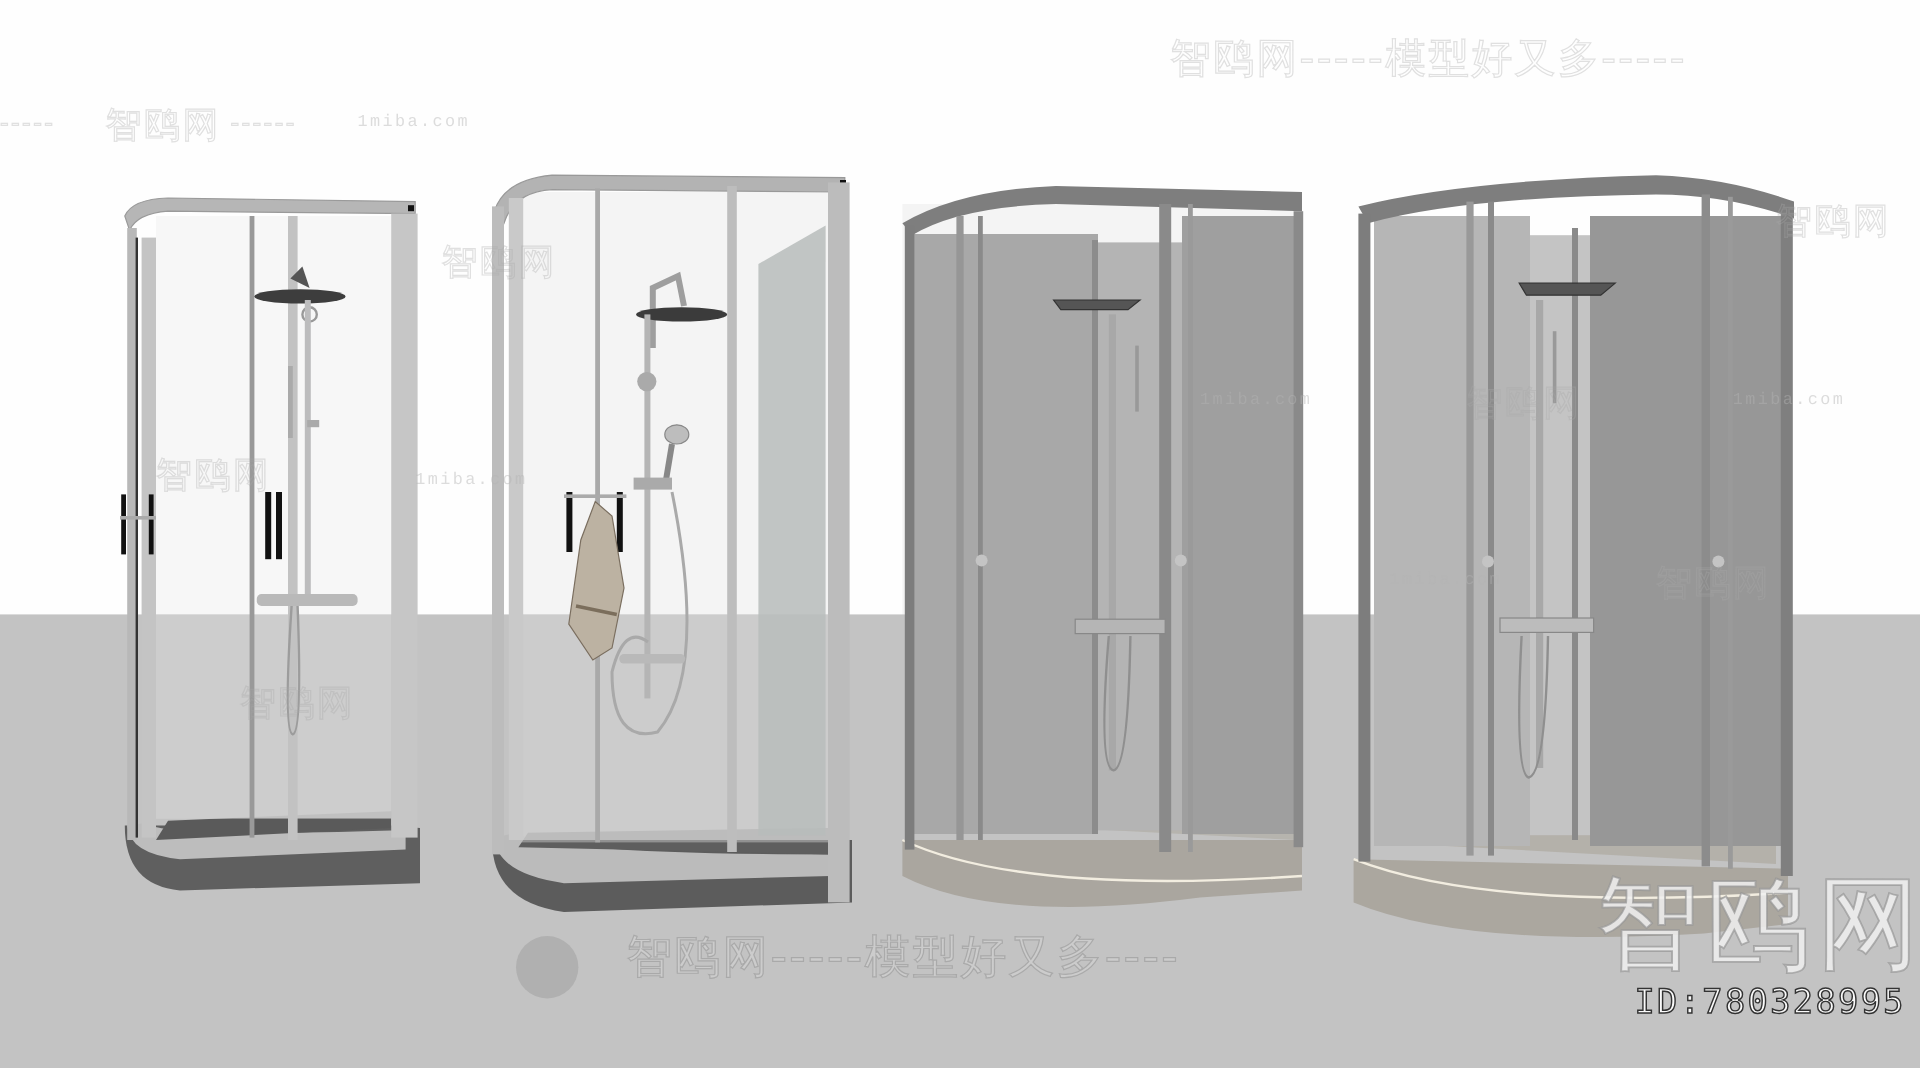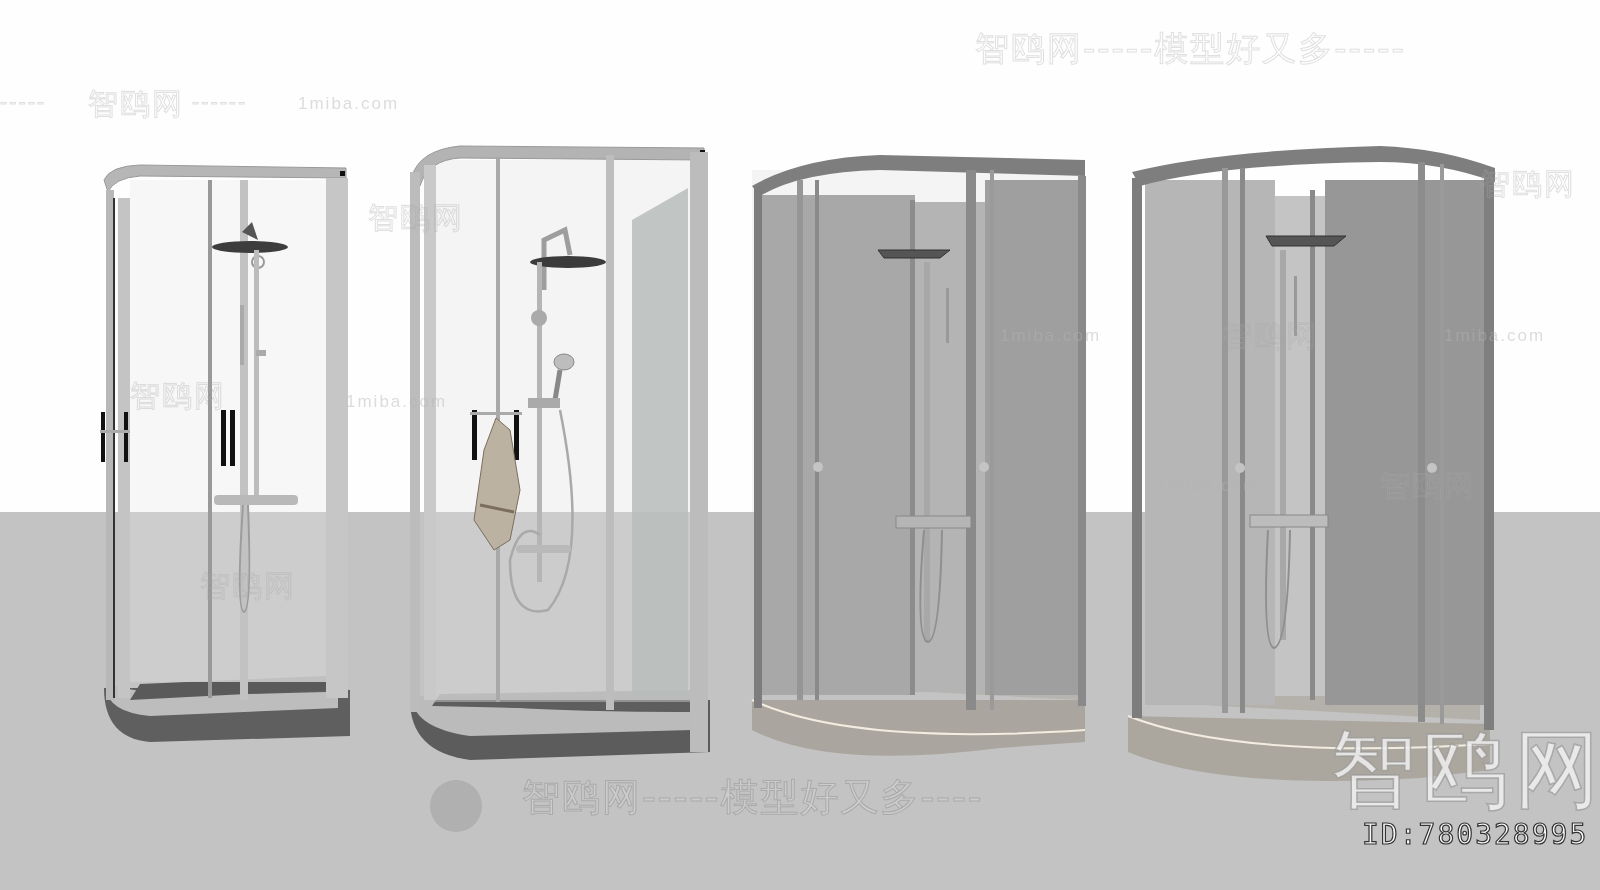--- a/index.html
+++ b/index.html
@@ -4,21 +4,21 @@
 <style>
   html, body { margin:0; padding:0; }
   body { width:1600px; height:890px; overflow:hidden; position:relative;
          font-family:"DejaVu Sans", sans-serif; background:#ffffff; }
   .wall { position:absolute; left:0; top:0; width:1600px; height:512px; background:#fefefe; }
   .floor { position:absolute; left:0; top:512px; width:1600px; height:378px; background:#c3c3c3; }
   .scene { position:absolute; left:0; top:0; width:1600px; height:890px; }
   .wm { position:absolute; color:rgba(255,255,255,0.0); -webkit-text-stroke:1px rgba(170,170,170,0.35);
         font-size:34px; letter-spacing:2px; white-space:nowrap; }
   .wm.dash { font-size:20px; }
-  .wm.site { font-family:Liberation Sans, sans-serif; font-size:17px; -webkit-text-stroke:0;
+  .wm.site { font-family:Liberation Mono, monospace; font-size:14px; -webkit-text-stroke:0;
              color:rgba(180,180,180,0.45); }
   .big-logo { position:absolute; left:1330px; top:712px; font-size:86px; color:rgba(240,240,240,0.85);
               -webkit-text-stroke:1.5px rgba(150,150,150,0.7); letter-spacing:6px; white-space:nowrap; }
   .model-id { position:absolute; left:1362px; top:818px; font-size:28px; color:#fafafa;
               -webkit-text-stroke:1.2px #333; letter-spacing:2px; font-family:"DejaVu Sans Mono", monospace; }
   .bottom-wm { position:absolute; left:430px; top:772px; font-size:38px; color:rgba(210,210,210,0.6);
                -webkit-text-stroke:1px rgba(150,150,150,0.6); white-space:nowrap; letter-spacing:2px; }
   .bird { position:absolute; left:430px; top:780px; width:52px; height:52px; border-radius:50%;
           background:#b0b0b0; }
   .bottom-wm .txt { margin-left:92px; }

